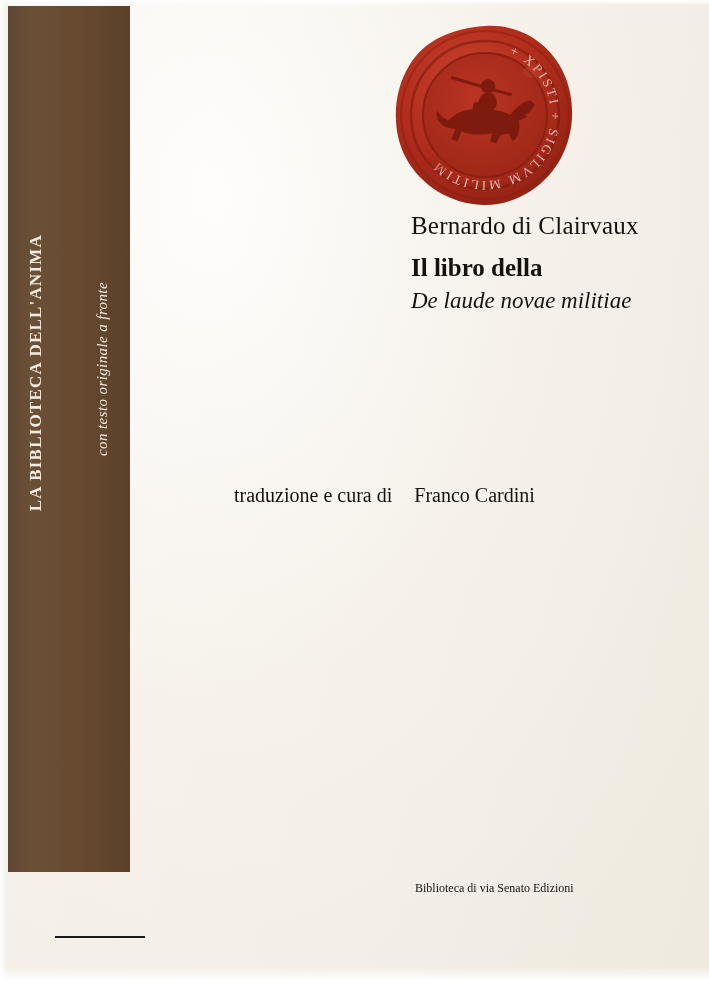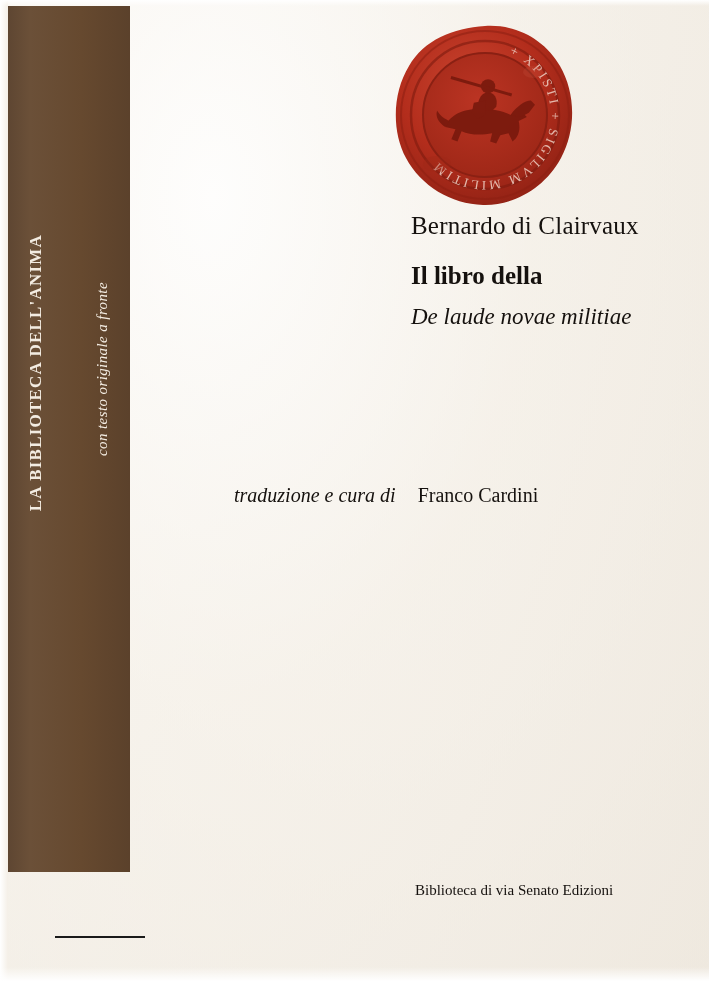--- a/index.html
+++ b/index.html
@@ -128,53 +128,52 @@
   }
   .author {
     font-size: 25px;
     line-height: 1.15;
     letter-spacing: .2px;
   }
   .title-main {
     font-size: 25px;
     font-weight: bold;
     line-height: 1.16;
-    margin-top: 20px;
+    margin-top: 12px;
   }
   .title-latin {
     font-size: 23px;
     font-style: italic;
-    margin-top: 14px;
+    margin-top: 6px;
     white-space: nowrap;
   }
 
   
   .translator {
     position: absolute;
     left: 234px;
     top: 484px;
     color: #15110e;
     font-size: 20px;
     white-space: nowrap;
   }
   .translator .lbl {
-    font-style: italic;
   }
   .translator .name {
     margin-left: 22px;
     margin-top: 28px;
   }
 
   
   .publisher {
     position: absolute;
     left: 415px;
     top: 880px;
     color: #15110e;
-    font-size: 15px;
+    font-size: 12px;
     line-height: 1.45;
   }
 </style>
 </head>
 <body>
 
 <div class="cover">
   <div class="paper"></div>
   <div class="edge-left"></div>
   <div class="edge-top"></div>

